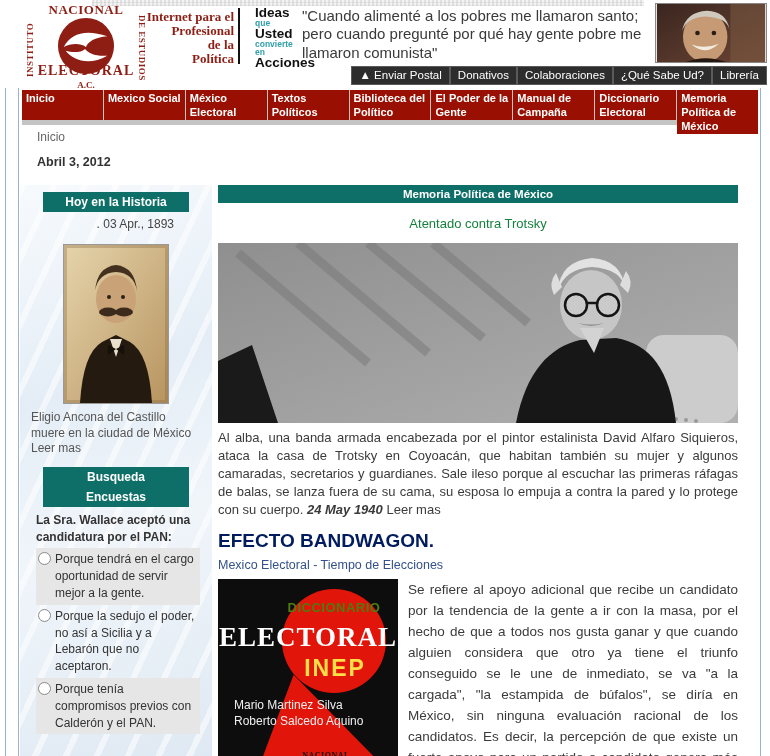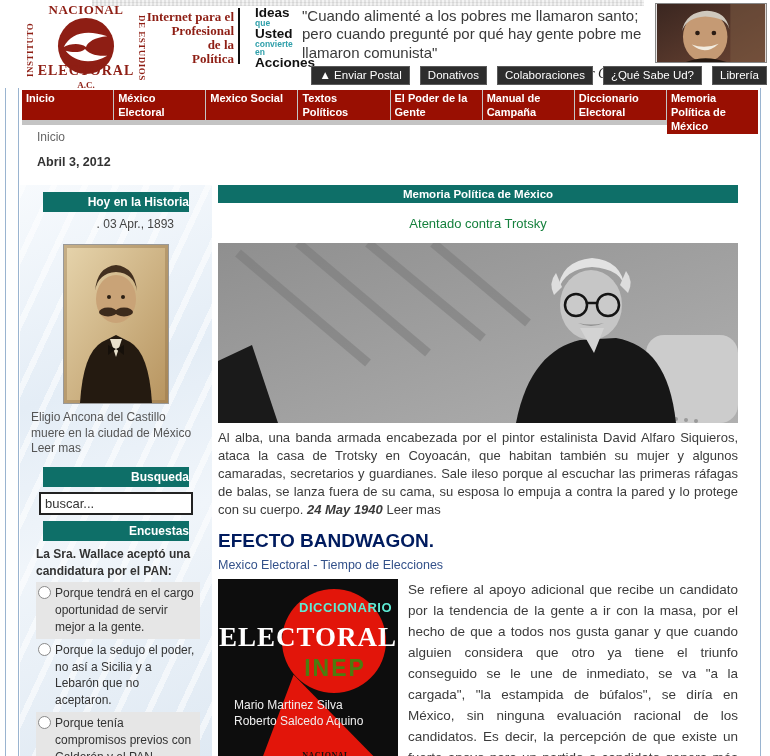--- a/index.html
+++ b/index.html
@@ -35,21 +35,21 @@
   .ideas .small{display:block;font-weight:bold;color:#2f9faa;font-size:8.5px;line-height:8px;}
 
   
   .quote{left:302px;top:7px;width:348px;font-size:15px;color:#3a3a3a;line-height:1.22;}
   .quote .qline{display:block;}
   .quote-author{display:block;text-align:right;margin-top:3px;padding-right:6px;
     font-family:"Liberation Serif","DejaVu Serif",serif;font-style:italic;font-size:14px;color:#222;}
   .hc-photo{left:655px;top:3px;width:112px;height:60px;border:1px solid #888;box-sizing:border-box;}
 
   
-  .actions{top:66px;right:3px;display:flex;gap:10px;}
+  .actions{top:66px;right:3px;display:flex;gap:0;}
   .action-btn{background:#2d2d2d;color:#fff;font-size:11.5px;padding:2px 7px 3px;
               border:1px solid #5a5a5a;white-space:nowrap;cursor:pointer;}
 
   
   .navbar{left:22px;top:90px;width:736px;height:35px;background:#c4c4c4;
           display:flex;align-items:flex-start;}
   .nav-item{flex:1 1 0;background:#990f02;color:#fff;font-weight:bold;font-size:11px;
             line-height:1.27;padding:2px 4px;height:30px;box-sizing:border-box;
             margin-right:1px;cursor:pointer;overflow:hidden;}
   .nav-item:last-child{height:44px;margin-right:0;}
@@ -61,21 +61,21 @@
   .breadcrumb{left:37px;top:130px;font-size:12px;color:#666;cursor:pointer;}
   .page-date{left:37px;top:155px;font-size:12.5px;font-weight:bold;color:#333;}
 
   
   .sidebar{left:20px;top:185px;width:192px;height:571px;box-sizing:border-box;padding-top:7px;
     background:linear-gradient(160deg,#f7fafd 0%,#e4edf6 35%,#f0f5fa 60%,#dfe9f3 100%);}
   .sidebar::before{content:"";position:absolute;inset:0;pointer-events:none;
     background:repeating-linear-gradient(115deg,rgba(255,255,255,.55) 0 6px,rgba(255,255,255,0) 6px 28px);}
   .sb{position:relative;}
   .sb-header{width:146px;margin:0 auto;background:#0e6f68;color:#fff;font-weight:bold;
-             font-size:12px;text-align:right;padding:3px 0;}
+             font-size:12px;text-align:center;padding:3px 0;}
   .hist-date{text-align:right;padding-right:38px;font-size:12px;color:#444;margin-top:5px;}
   .portrait{display:block;width:104px;height:158px;margin:13px auto 0;border:1px solid #999;}
   .hist-caption{width:170px;margin:6px auto 0;text-align:left;font-size:12px;color:#555;line-height:1.3;}
   .search-input{display:block;width:142px;margin:5px auto 6px;height:17px;border:2px solid #222;
                 font-size:13px;padding:1px 4px;color:#333;background:#fff;
                 font-family:"Liberation Sans",sans-serif;}
   .poll-q{font-weight:bold;font-size:12px;color:#333;line-height:1.4;margin:5px 12px 3px 16px;}
   .poll-opt{display:flex;align-items:flex-start;margin:0 12px 0 16px;padding:3px 2px;
             font-size:12px;color:#333;line-height:1.4;cursor:pointer;}
   .poll-opt.alt{background:#e6e6e6;}
@@ -95,25 +95,25 @@
   .a2-sub{margin-top:6px;font-size:12.5px;color:#33518a;cursor:pointer;}
   .a2-flow{margin-top:7px;}
   .a2-body{text-align:justify;font-size:13.5px;line-height:1.56;color:#3b3b3b;}
 
   
   .book{float:left;width:180px;height:310px;margin:0 10px 0 0;position:relative;
         background:#0d0d0d;overflow:hidden;}
   .b-circle{position:absolute;left:64px;top:10px;width:104px;height:104px;border-radius:50%;background:#e2150a;}
   .b-tri{position:absolute;inset:0;background:#e2150a;
          clip-path:polygon(42% 31%,-4% 102%,162% 102%);}
-  .b-t1{position:absolute;top:21px;left:58px;width:116px;text-align:right;color:#5eead4;
+  .b-t1{position:absolute;top:21px;left:58px;width:116px;text-align:center;color:#4d7c0f;
         font-weight:bold;font-size:13px;letter-spacing:.5px;}
   .b-t2{position:absolute;top:43px;left:0;width:180px;text-align:center;color:#fff;
         font-family:"Liberation Serif","DejaVu Serif",serif;font-weight:bold;font-size:27px;letter-spacing:1px;}
-  .b-t3{position:absolute;top:76px;left:62px;width:110px;text-align:center;color:#4d7c0f;
+  .b-t3{position:absolute;top:76px;left:62px;width:110px;text-align:center;color:#fde047;
         font-weight:bold;font-size:23px;letter-spacing:2px;}
   .b-authors{position:absolute;left:16px;top:118px;color:#efefef;font-size:12px;line-height:1.4;}
   .b-logo{position:absolute;left:70px;top:172px;width:76px;height:80px;color:#111;
           font-family:"Liberation Serif","DejaVu Serif",serif;font-weight:bold;text-align:center;}
   .b-logo .bl-top{font-size:8px;letter-spacing:.5px;}
   .b-logo .bl-circ{width:34px;height:34px;margin:1px auto;}
 </style>
 </head>
 <body>
 
@@ -181,23 +181,24 @@
 <div class="abs actions">
   <button class="action-btn">▲ Enviar Postal</button>
   <button class="action-btn">Donativos</button>
   <button class="action-btn">Colaboraciones</button>
   <button class="action-btn">¿Qué Sabe Ud?</button>
   <button class="action-btn">Librería</button>
 </div>
 
 <div class="abs navbar">
   <div class="nav-item">Inicio</div>
+  <div class="nav-item">Mexico Social</div>
   <div class="nav-item">México Electoral</div>
-  <div class="nav-item">Mexico Social</div>
   <div class="nav-item">Textos Políticos</div>
+  <div class="nav-item">Biblioteca del Político</div>
   <div class="nav-item">El Poder de la Gente</div>
   <div class="nav-item">Manual de Campaña</div>
   <div class="nav-item">Diccionario Electoral</div>
   <div class="nav-item">Memoria Política de México</div>
 </div>
 
 <div class="abs frame" style="left:5px;"></div>
 <div class="abs frame" style="left:18px;"></div>
 <div class="abs frame" style="left:760px;"></div>
 
@@ -232,21 +233,20 @@
       </svg>
     </span>
 
     <div class="hist-caption">
       <span>Eligio Ancona del Castillo muere en la ciudad de México</span>
       <span class="readmore">Leer mas</span>
     </div>
 
     <div class="gap10"></div>
     <div class="sb-header">Busqueda</div>
-    <input class="search-input" type="text" value="buscar..." style="">
 
     <div class="sb-header">Encuestas</div>
     <div class="poll-q">La Sra. Wallace aceptó una candidatura por el PAN:</div>
 
     <div class="poll-opt alt">
       <span class="radio"></span>
       <span>Porque tendrá en el cargo oportunidad de servir mejor a la gente.</span>
     </div>
     <div class="poll-opt">
       <span class="radio"></span>

